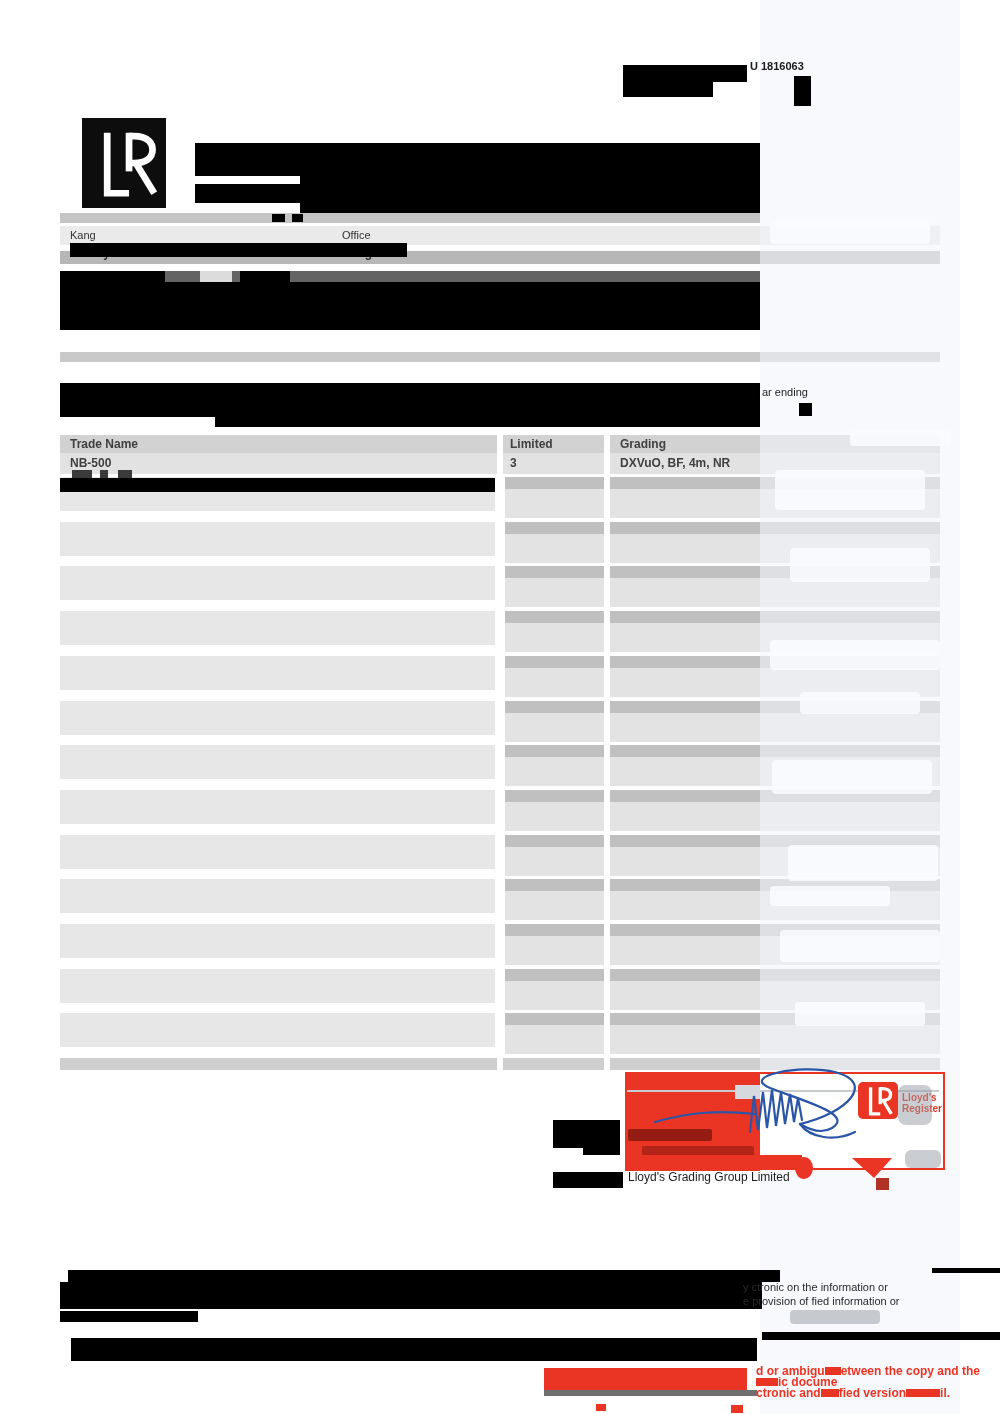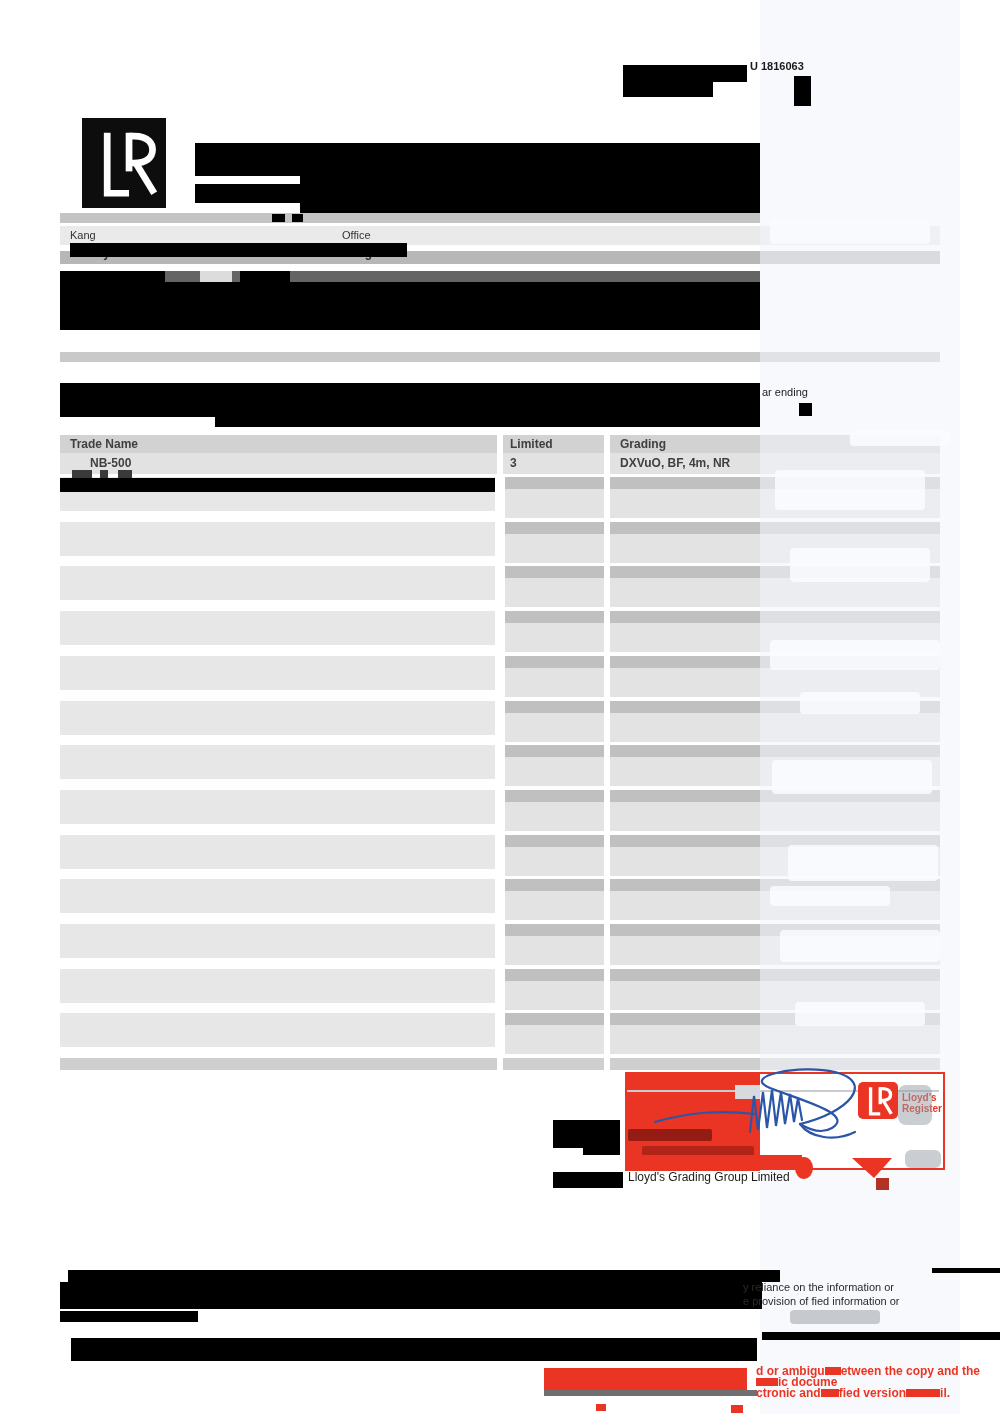--- a/index.html
+++ b/index.html
@@ -91,21 +91,21 @@
 
   <span class="abs z10 smallnote" style="left:762px;top:386px;">ar ending</span>
   <div class="blk z10" style="left:799px;top:403px;width:13px;height:13px;"></div>
 
   <div class="abs thead"></div>
   <span class="tcell" style="left:70px;top:437px;">Trade Name</span>
   <span class="tcell" style="left:510px;top:437px;">Limited</span>
   <span class="tcell" style="left:620px;top:437px;">Grading</span>
 
   <div class="abs trow1"></div>
-  <span class="tcell" style="left:70px;top:456px;margin-left:20px;">NB-500</span>
+  <span class="tcell" style="left:70px;top:456px;">NB-500</span>
   <span class="tcell" style="left:510px;top:456px;">3</span>
   <span class="tcell" style="left:620px;top:456px;">DXVuO, BF, 4m, NR</span>
 
   <div>
       <div class="gcell-left" style="top: 477px;"></div>
       <div class="gbar" style="top: 477px;"></div>
       <div class="gbody" style="top: 489px;"></div>
       <div class="gcell-left" style="top: 522px;"></div>
       <div class="gbar" style="top: 522px;"></div>
       <div class="gbody" style="top: 534px;"></div>
@@ -205,21 +205,21 @@
   <div class="abs" style="left:905px;top:1150px;width:36px;height:18px;background:rgba(150,156,164,0.5);border-radius:6px;z-index:13;"></div>
 
   <div class="blk z10" style="left:553px;top:1120px;width:67px;height:28px;"></div>
   <div class="blk z10" style="left:583px;top:1147px;width:37px;height:8px;"></div>
   <div class="blk z10" style="left:553px;top:1172px;width:70px;height:16px;"></div>
   <span class="company">Lloyd's Grading Group Limited</span>
 
   <div class="blk z10" style="left:68px;top:1270px;width:712px;height:12px;"></div>
   <div class="blk z10" style="left:60px;top:1282px;width:702px;height:27px;"></div>
   <div class="blk z10" style="left:60px;top:1311px;width:138px;height:11px;"></div>
-  <span class="ftxt" style="left:743px;top:1281px;">y reliance on the information or</span>
+  <span class="ftxt" style="left:743px;top:1281px;">y ctronic on the information or</span>
   <span class="ftxt" style="left:743px;top:1295px;">e provision of fied information or</span>
   <div class="abs" style="left:790px;top:1310px;width:90px;height:14px;background:rgba(165,170,176,0.6);border-radius:4px;z-index:10;"></div>
   <div class="blk z10" style="left:932px;top:1268px;width:68px;height:5px;"></div>
 
   <div class="blk z10" style="left:762px;top:1332px;width:238px;height:8px;"></div>
   <div class="blk z10" style="left:71px;top:1338px;width:686px;height:23px;"></div>
   <div class="abs z10" style="left:544px;top:1368px;width:203px;height:22px;background:#ea3524;"></div>
   <div class="abs z10" style="left:544px;top:1390px;width:213px;height:6px;background:#6f6f6f;"></div>
 
   <div class="redtxt" style="left:756px;top:1366px;width:240px;">

